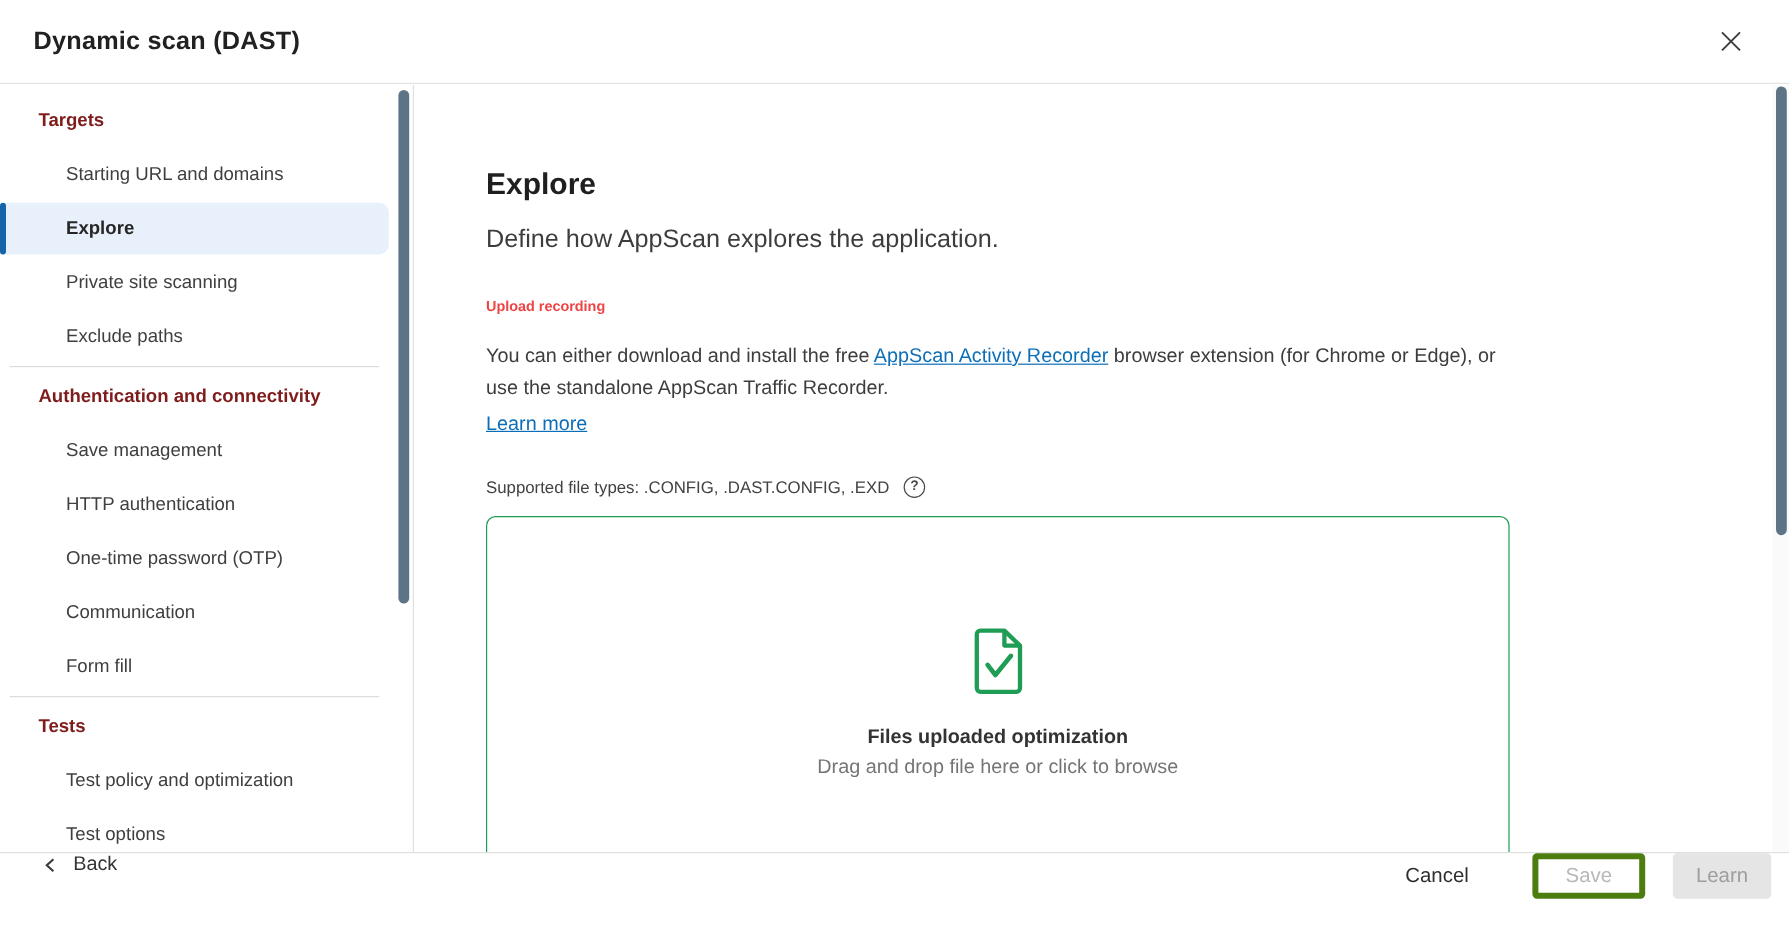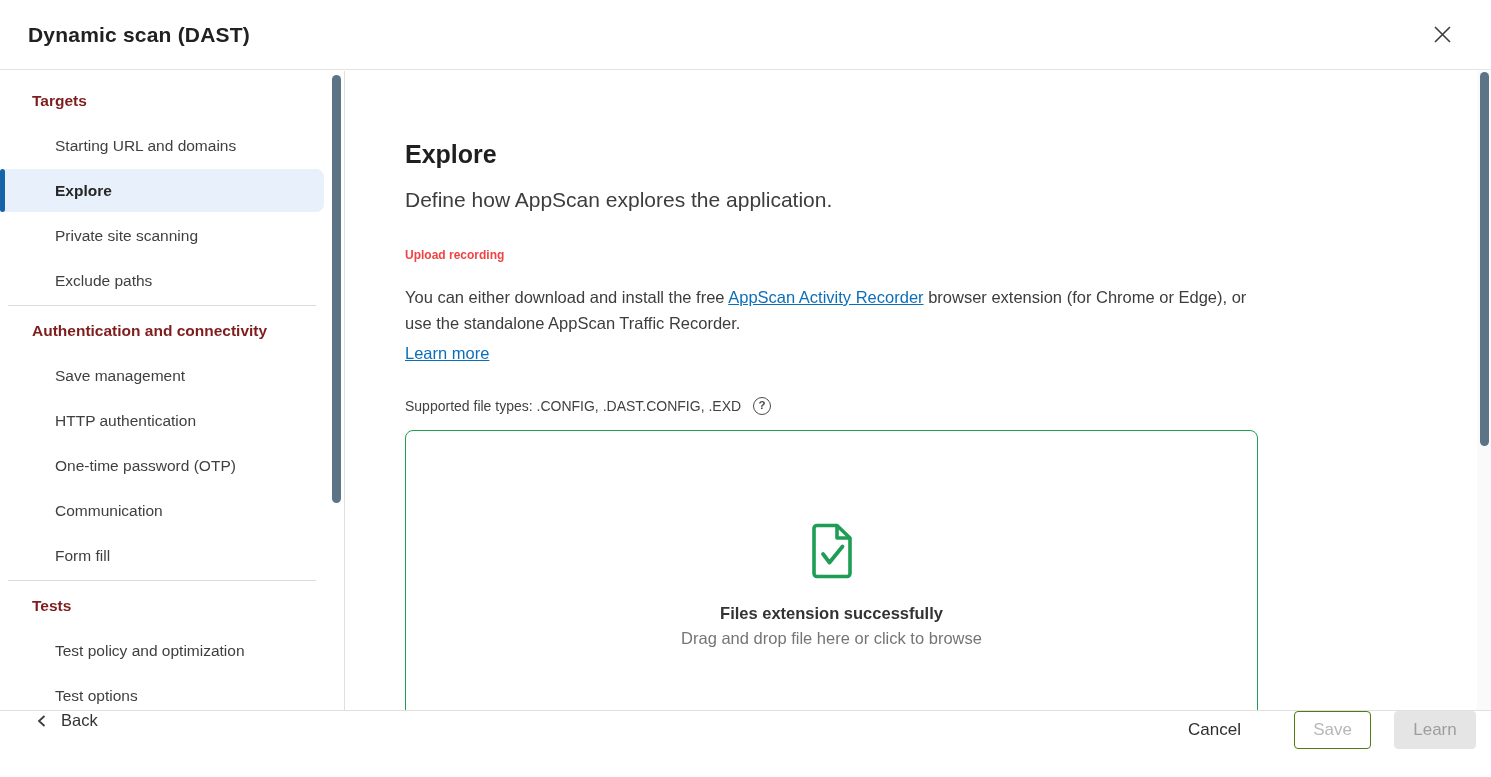--- a/index.html
+++ b/index.html
@@ -107,22 +107,22 @@
     display:flex; align-items:center; gap:13px; background:transparent; border:none;
     font-size:16.5px; color:#333; cursor:pointer; font-family:inherit;
   }
   .back-btn svg { width:12px; height:12px; stroke:#3c3c3c; stroke-width:1.8; fill:none; }
   .footer-right { display:flex; align-items:center; gap:23px; }
   .btn { font-family:inherit; font-size:17px; border-radius:4px; cursor:pointer; }
   .cancel-btn {
     background:transparent; border:none; color:#2e2e2e; padding:8px 10px; margin-right:20px;
   }
   .save-btn {
-    background:#fff; border:1px solid #4d7c0f; color:#b8b8b8;
-    width:77px; height:38px; cursor:default;
+    background:#fff; border:5px solid #4d7c0f; color:#b8b8b8;
+    width:94px; height:38px; cursor:default;
   }
   .scan-btn {
     background:#e5e5e5; border:1px solid #e5e5e5; color:#9e9e9e;
     width:82px; height:38px; cursor:default;
   }
 </style>
 </head>
 <body>
 
 <div class="app">
@@ -195,21 +195,21 @@
         <span class="help-icon">?</span>
       </div>
       <div class="dropzone">
         <span class="dz-icon">
           <svg viewBox="0 0 42 56" fill="none">
             <path d="M3 5.5 a3 3 0 0 1 3 -3 H26 L39 15 V50.5 a3 3 0 0 1 -3 3 H6 a3 3 0 0 1 -3 -3 Z" stroke="#1f9d55" stroke-width="3.6" stroke-linejoin="round"></path>
             <path d="M26 2.5 V15 H39" stroke="#1f9d55" stroke-width="3.6" stroke-linejoin="round"></path>
             <path d="M12 31 L18.5 39.5 L31.5 23.5" stroke="#1f9d55" stroke-width="3.8" stroke-linecap="round" stroke-linejoin="round"></path>
           </svg>
         </span>
-        <div class="dz-status">Files extension successfully</div>
+        <div class="dz-status">Files uploaded optimization</div>
         <div class="dz-hint">Drag and drop file here or click to browse</div>
       </div>
     </div>
   </main>
   <div class="main-scroll-track"></div>
   <div class="main-scrollbar"></div>
 
   <div class="footer">
     <button class="back-btn">
       <span style="display:flex">

